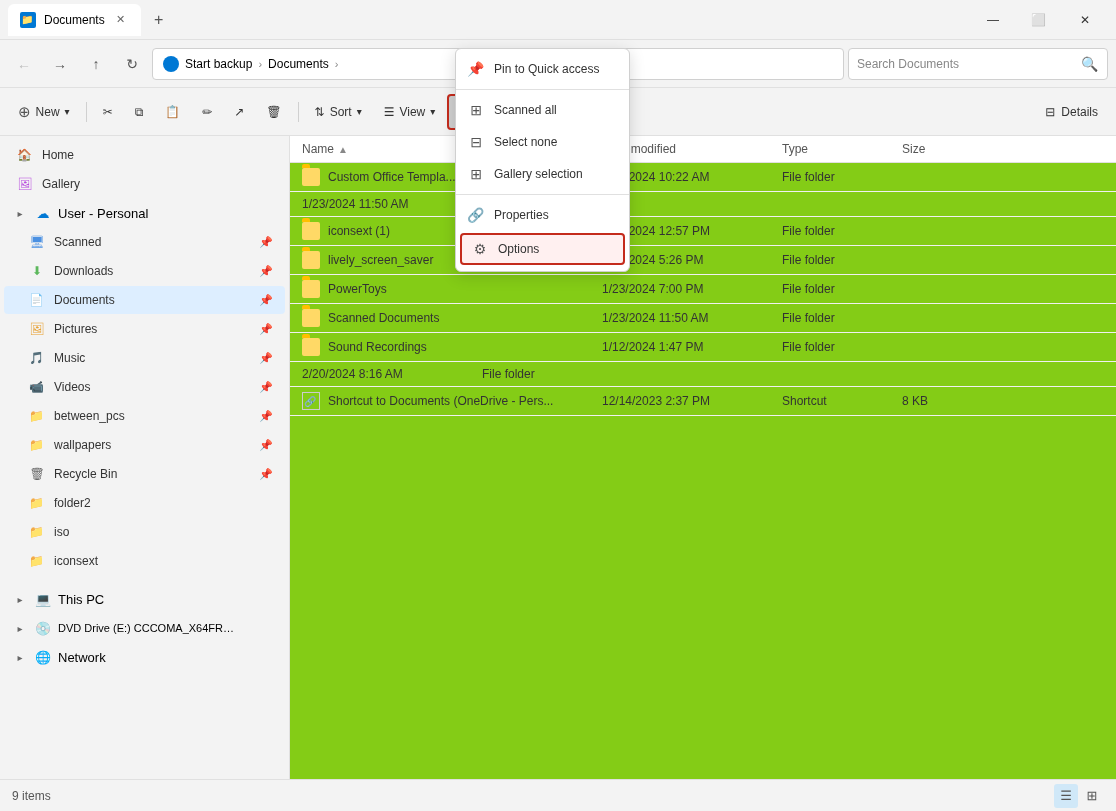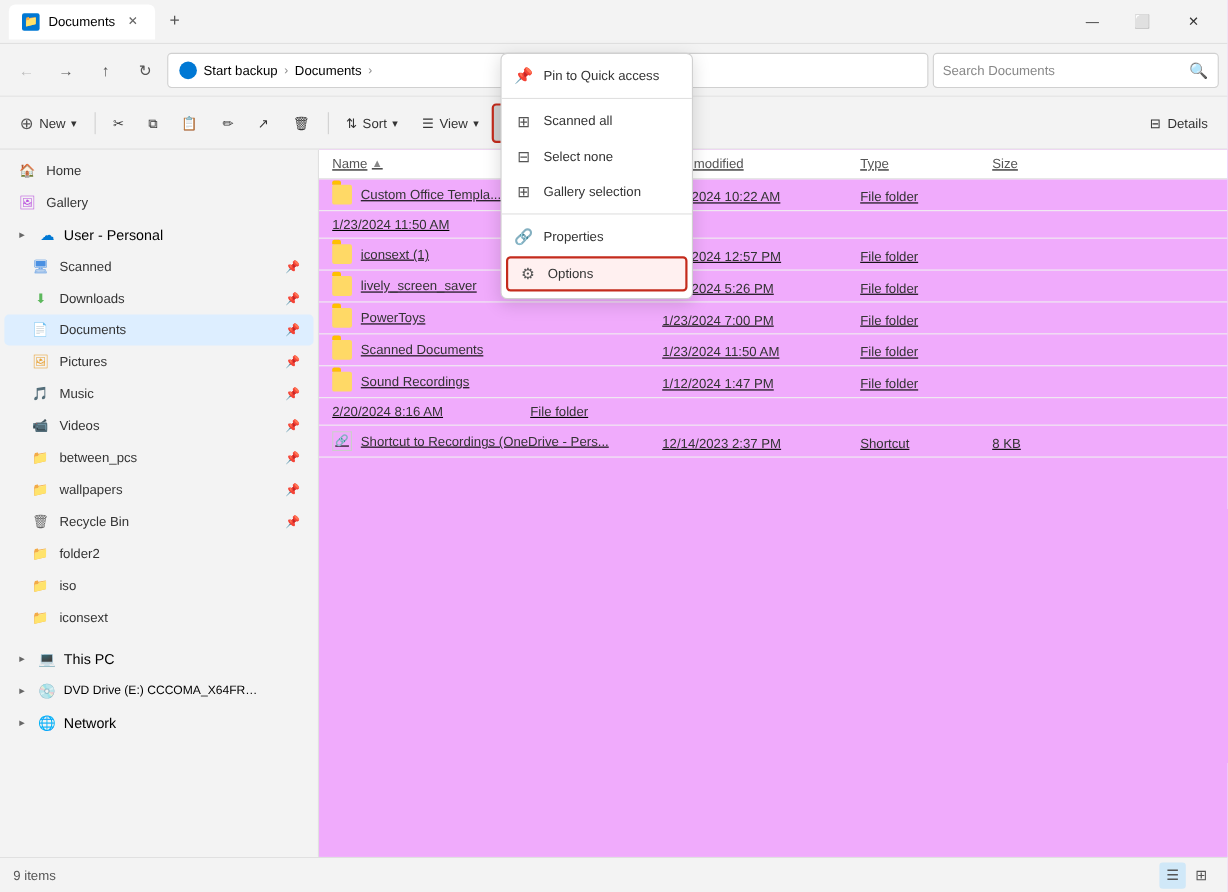--- a/index.html
+++ b/index.html
@@ -253,24 +253,23 @@
       gap: 6px;
       padding: 5px 8px;
       cursor: pointer;
       margin: 1px 4px;
       border-radius: 4px;
     }
 
     
     .file-area {
       flex: 1;
-      background: #f0abfc;
+      background: #84cc16;
       overflow: hidden;
       position: relative;
-      text-decoration: underline;
     }
 
     
     .col-headers {
       display: flex;
       align-items: center;
       padding: 6px 12px;
       border-bottom: 1px solid #e0e0e0;
       font-size: 12px;
       color: #555;
@@ -278,21 +277,21 @@
     }
     .col-name { flex: 0 0 300px; display: flex; align-items: center; gap: 4px; }
     .col-modified { flex: 0 0 180px; }
     .col-type { flex: 0 0 120px; }
     .col-size { flex: 0 0 80px; }
     .col-sort-icon { font-size: 10px; color: #888; }
 
     
     .file-row {
       display: flex;
-      align-items: flex-end;
+      align-items: center;
       padding: 5px 12px;
       font-size: 12px;
       color: #333;
       border-bottom: 1px solid #f0f0f0;
       cursor: pointer;
     }
     .file-row .col-name {
       display: flex;
       align-items: center;
       gap: 8px;
@@ -694,21 +693,21 @@
       <div class="col-size"></div>
     </div>
         <div class="file-row">
       <div class="col-modified">2/20/2024 8:16 AM</div>
       <div class="col-type">File folder</div>
       <div class="col-size"></div>
     </div>
         <div class="file-row">
       <div class="col-name">
         <div class="shortcut-icon">🔗</div>
-        <span>Shortcut to Recordings (OneDrive - Pers...</span>
+        <span>Shortcut to Documents (OneDrive - Pers...</span>
       </div>
       <div class="col-modified">12/14/2023 2:37 PM</div>
       <div class="col-type">Shortcut</div>
       <div class="col-size">8 KB</div>
     </div>
       </div>
   </div>
 </div>
 
 <div class="status-bar">

